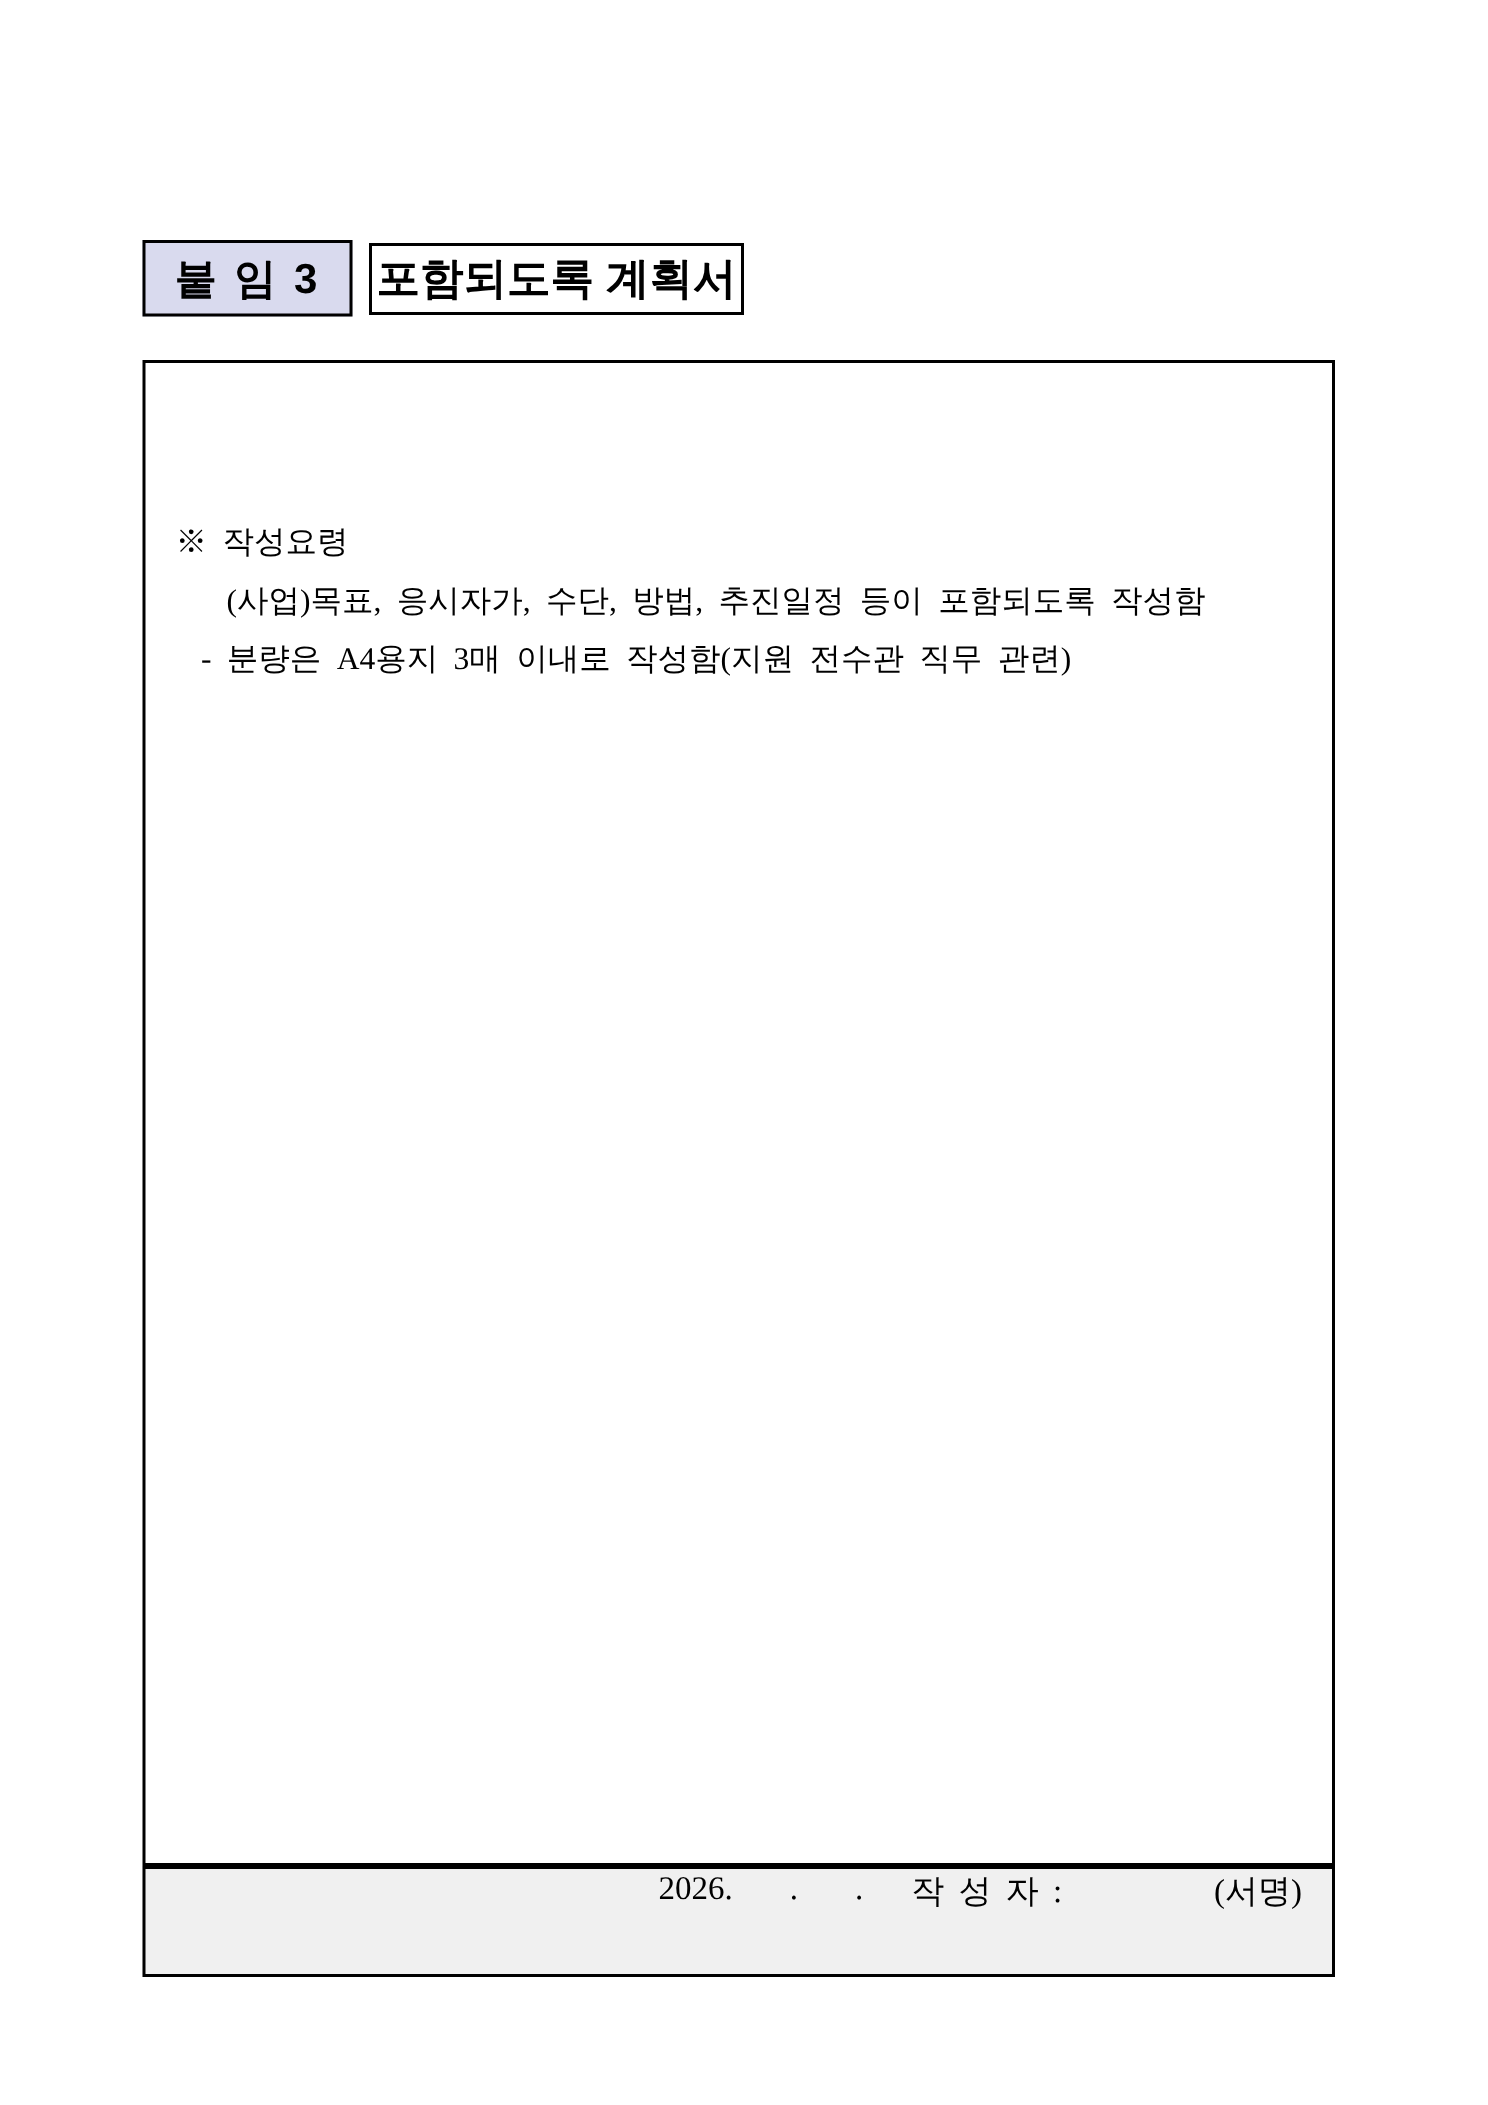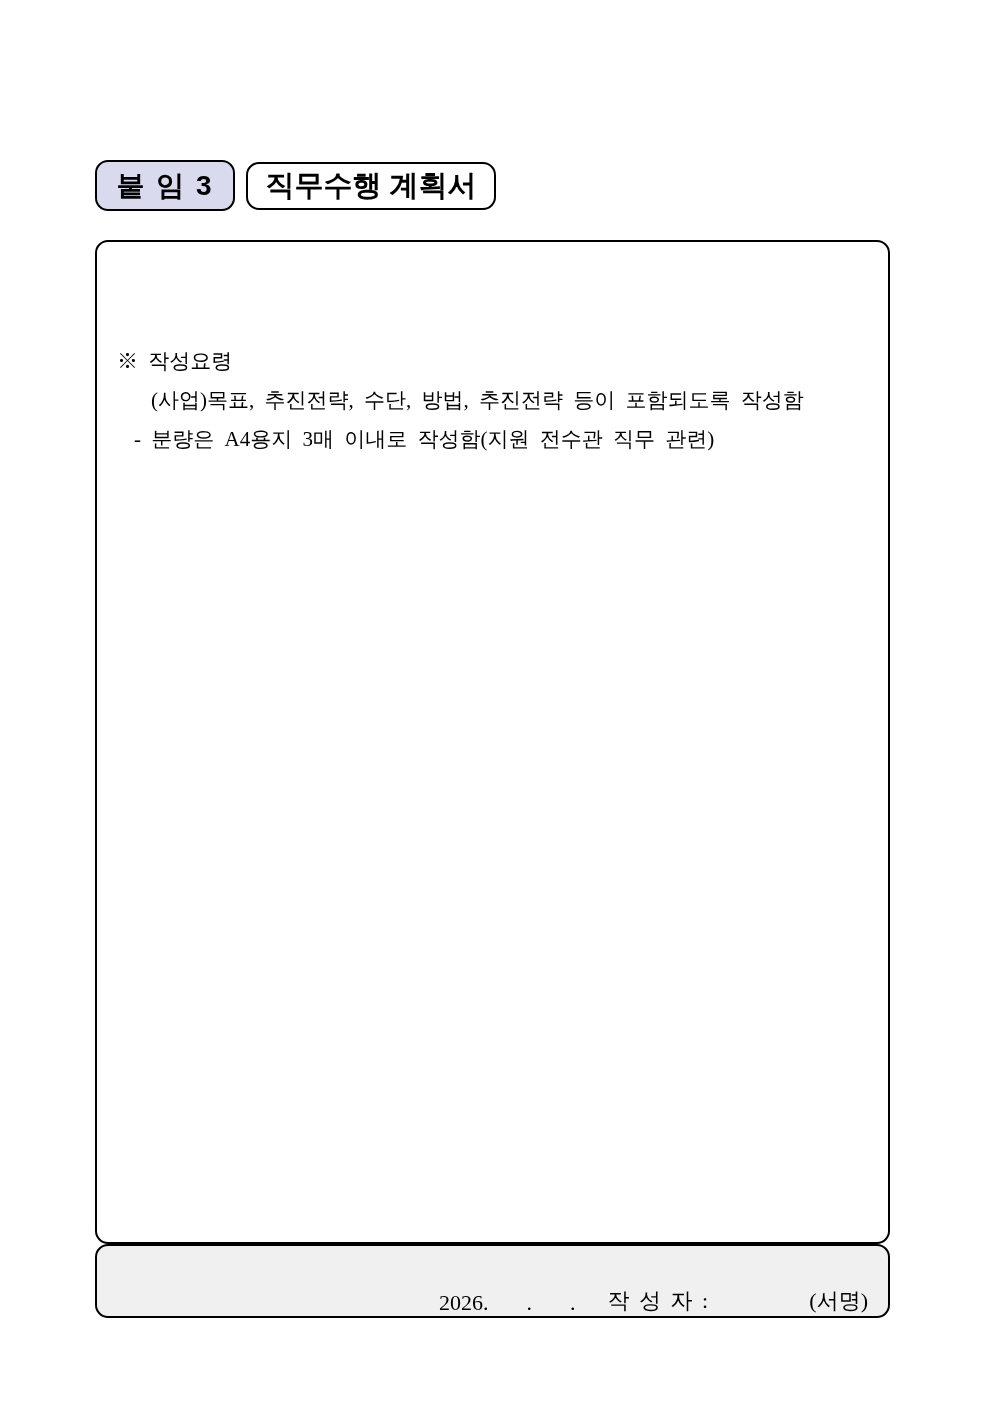--- a/index.html
+++ b/index.html
@@ -1,15 +1,15 @@
 <!DOCTYPE html>
 <html><head>
 <meta charset="utf-8">
 <style>
-  * { margin: 0; padding: 0; box-sizing: border-box; border-radius: 13px; }
+  * { margin: 0; padding: 0; box-sizing: border-box; }
   html, body { background: #ffffff; }
   body {
     width: 992px;
     height: 1403px;
     position: relative;
     font-family: "Liberation Serif", serif;
     color: #000000;
   }
   .page {
     position: absolute;
@@ -75,21 +75,21 @@
   .indent-2 { padding-left: 34px; }
   .signature-footer {
     position: absolute;
     left: 95px;
     top: 1244px;
     width: 795px;
     height: 74px;
     border: 2px solid #000000;
     background: #f0f0f0;
     display: flex;
-    align-items: flex-end;
+    align-items: flex-start;
     font-size: 22px;
     word-spacing: 4px;
   }
   .footer-date {
     margin-left: 342px;
     white-space: pre;
   }
   .footer-author {
     margin-left: 32px;
     white-space: pre;
@@ -103,28 +103,28 @@
 </head>
 <body>
 
 <div class="page">
 
   <div class="attachment-header">
     <div class="attachment-badge">
       <span>붙 임 3</span>
     </div>
     <div class="document-title-box">
-      <span>직무수행 계획서</span>
+      <span>포함되도록 계획서</span>
     </div>
   </div>
 
   <div class="content-box">
     <div class="writing-instructions">
       <div class="instruction-line">※ 작성요령</div>
-      <div class="instruction-line indent-2">(사업)목표, 추진전략, 수단, 방법, 추진전략 등이 포함되도록 작성함</div>
+      <div class="instruction-line indent-2">(사업)목표, 응시자가, 수단, 방법, 추진일정 등이 포함되도록 작성함</div>
       <div class="instruction-line indent-1">- 분량은 A4용지 3매 이내로 작성함(지원 전수관 직무 관련)</div>
     </div>
   </div>
 
   <div class="signature-footer">
     <span class="footer-date">2026.    .    .</span>
     <span class="footer-author">작 성 자 :</span>
     <span class="footer-sign">(서명)</span>
   </div>
 

